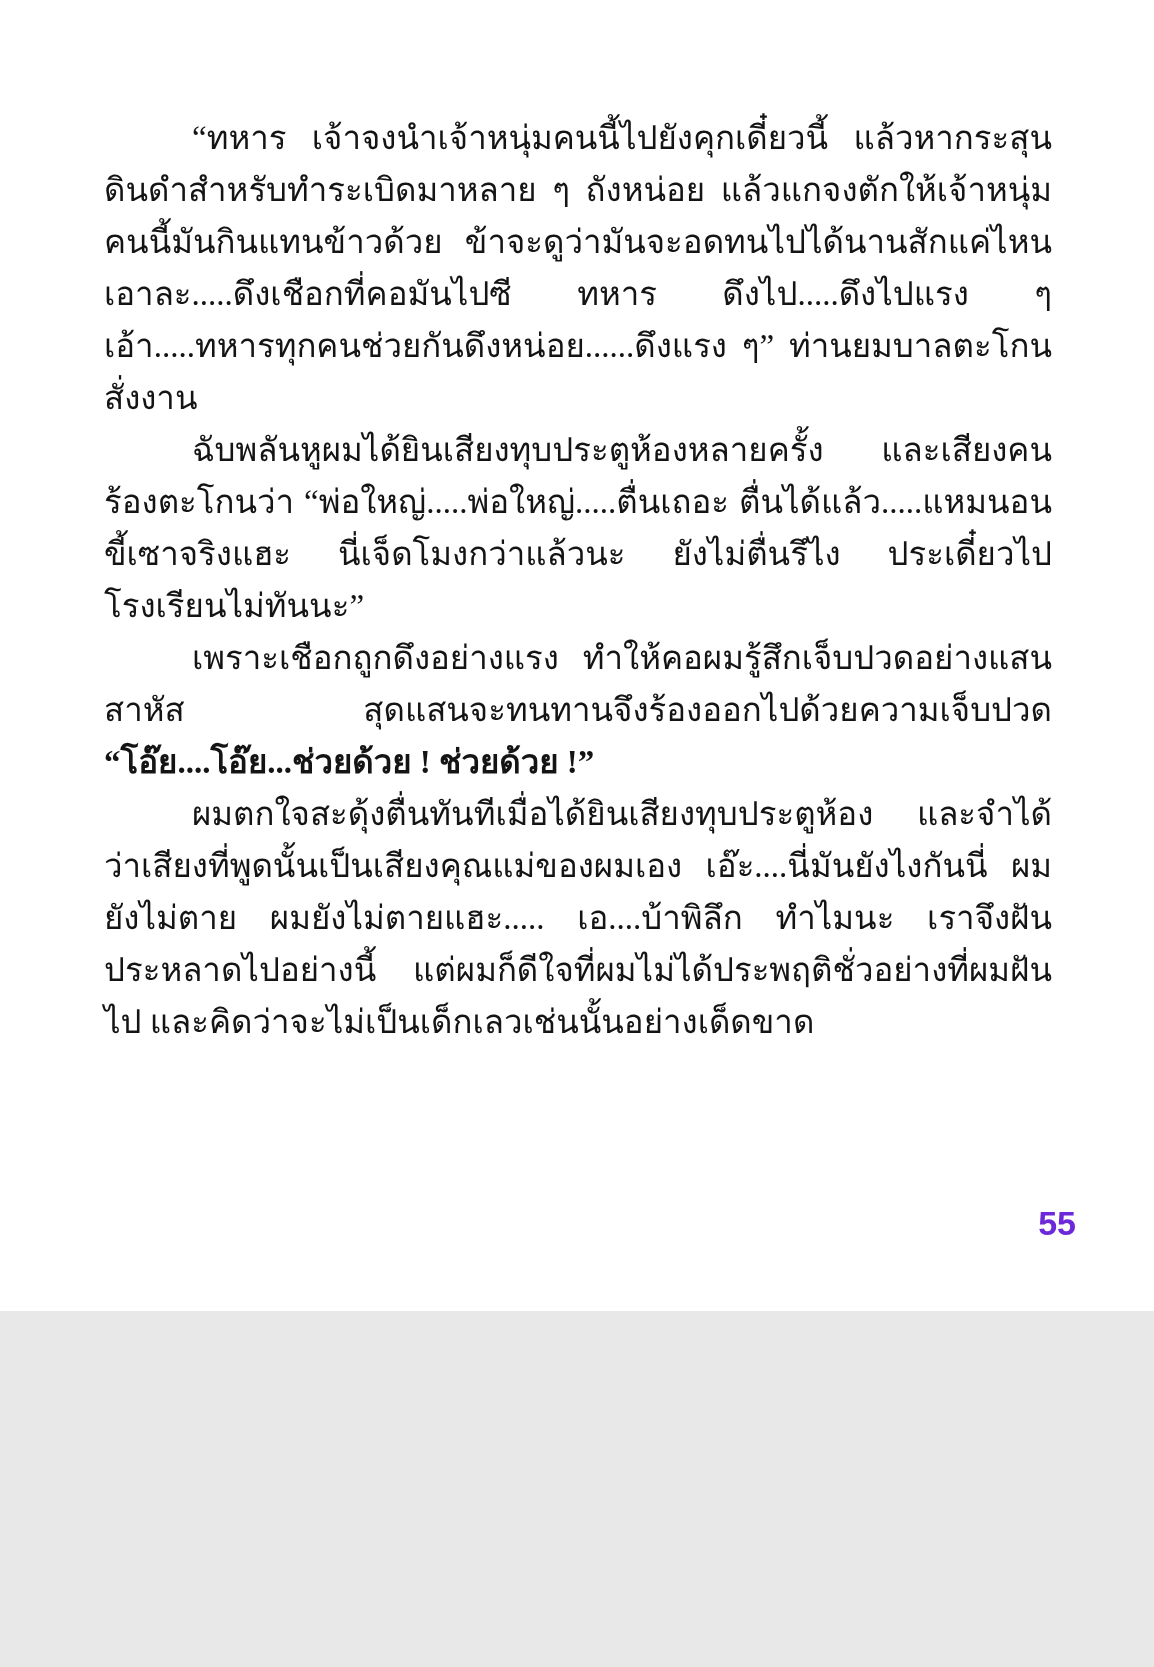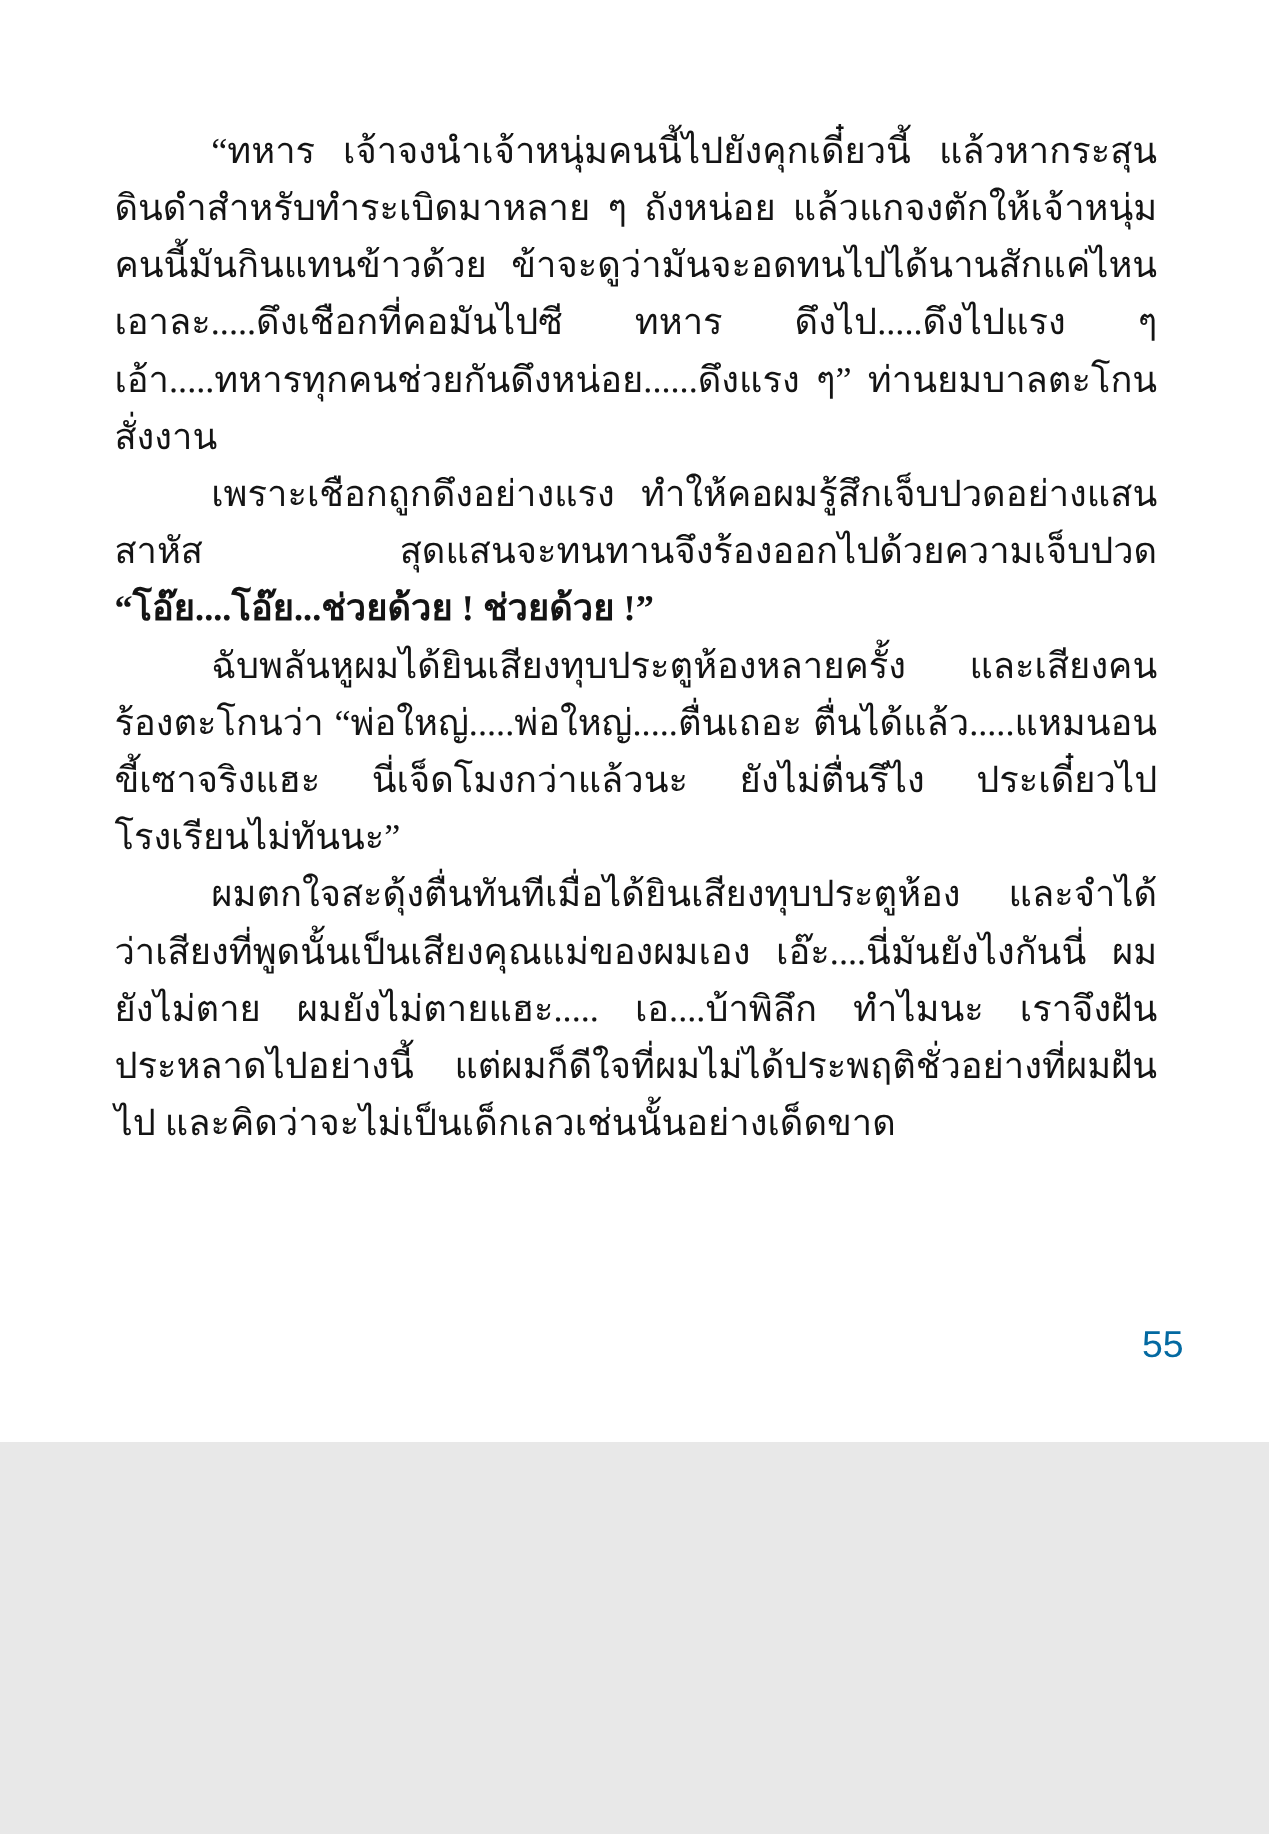--- a/index.html
+++ b/index.html
@@ -32,30 +32,30 @@
     text-indent: 88px;
   }
   .seg-bold {
     font-weight: bold;
   }
   .page-number {
     position: absolute;
     right: 78px;
     bottom: 68px;
     font-family: "Liberation Sans", "DejaVu Sans", sans-serif;
-    font-weight: normal;
+    font-weight: bold;
     font-size: 34px;
-    color: #0369a1;
+    color: #6d28d9;
     text-align: right;
   }
 </style>
 </head>
 <body>
 
 <div class="page">
   <div class="text-block">
       <p><span>“ทหาร  เจ้าจงนำเจ้าหนุ่มคนนี้ไปยังคุกเดี๋ยวนี้  แล้วหากระสุนดินดำสำหรับทำระเบิดมาหลาย ๆ ถังหน่อย   แล้วแกจงตักให้เจ้าหนุ่มคนนี้มันกินแทนข้าวด้วย ข้าจะดูว่ามันจะอดทนไปได้นานสักแค่ไหน เอาละ.....ดึงเชือกที่คอมันไปซี ทหาร ดึงไป.....ดึงไปแรง ๆ เอ้า.....ทหารทุกคนช่วยกันดึงหน่อย......ดึงแรง ๆ” ท่านยมบาลตะโกนสั่งงาน</span></p>
+      <p><span>ฉับพลันหูผมได้ยินเสียงทุบประตูห้องหลายครั้ง  และเสียงคนร้องตะโกนว่า “พ่อใหญ่.....พ่อใหญ่.....ตื่นเถอะ  ตื่นได้แล้ว.....แหมนอนขี้เซาจริงแฮะ นี่เจ็ดโมงกว่าแล้วนะ ยังไม่ตื่นรึไง ประเดี๋ยวไปโรงเรียนไม่ทันนะ”</span></p>
       <p><span>เพราะเชือกถูกดึงอย่างแรง  ทำให้คอผมรู้สึกเจ็บปวดอย่างแสนสาหัส  สุดแสนจะทนทานจึงร้องออกไปด้วยความเจ็บปวด </span><span class="seg-bold">“โอ๊ย....โอ๊ย...ช่วยด้วย ! ช่วยด้วย !”</span></p>
-      <p><span>ฉับพลันหูผมได้ยินเสียงทุบประตูห้องหลายครั้ง  และเสียงคนร้องตะโกนว่า “พ่อใหญ่.....พ่อใหญ่.....ตื่นเถอะ  ตื่นได้แล้ว.....แหมนอนขี้เซาจริงแฮะ นี่เจ็ดโมงกว่าแล้วนะ ยังไม่ตื่นรึไง ประเดี๋ยวไปโรงเรียนไม่ทันนะ”</span></p>
       <p><span>ผมตกใจสะดุ้งตื่นทันทีเมื่อได้ยินเสียงทุบประตูห้อง  และจำได้ว่าเสียงที่พูดนั้นเป็นเสียงคุณแม่ของผมเอง  เอ๊ะ....นี่มันยังไงกันนี่  ผมยังไม่ตาย  ผมยังไม่ตายแฮะ..... เอ....บ้าพิลึก  ทำไมนะ  เราจึงฝันประหลาดไปอย่างนี้  แต่ผมก็ดีใจที่ผมไม่ได้ประพฤติชั่วอย่างที่ผมฝันไป  และคิดว่าจะไม่เป็นเด็กเลวเช่นนั้นอย่างเด็ดขาด</span></p>
     </div>
   <div class="page-number">55</div>
 </div>
 
 </body></html>

